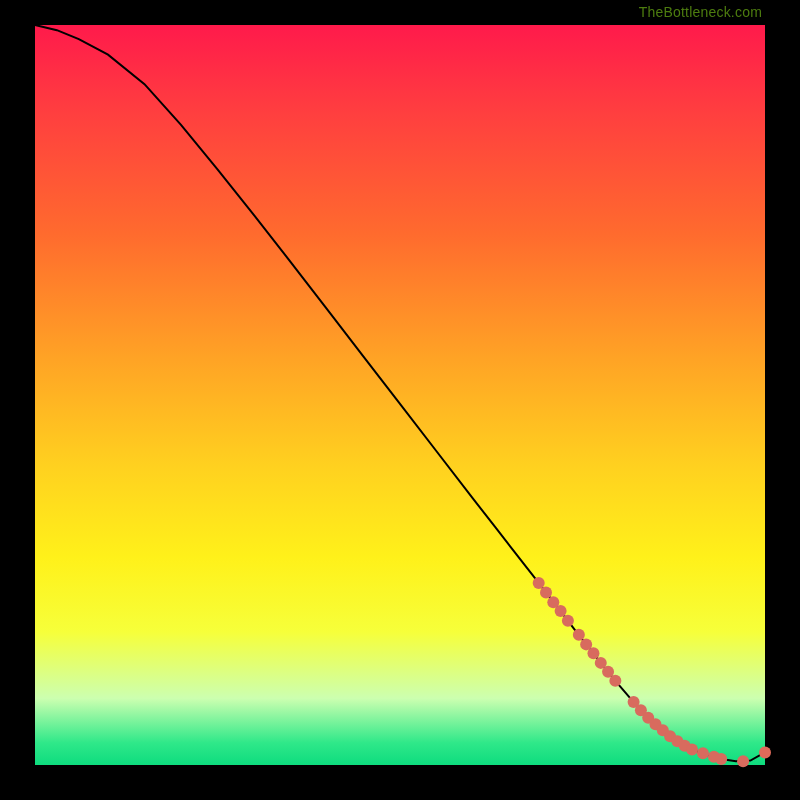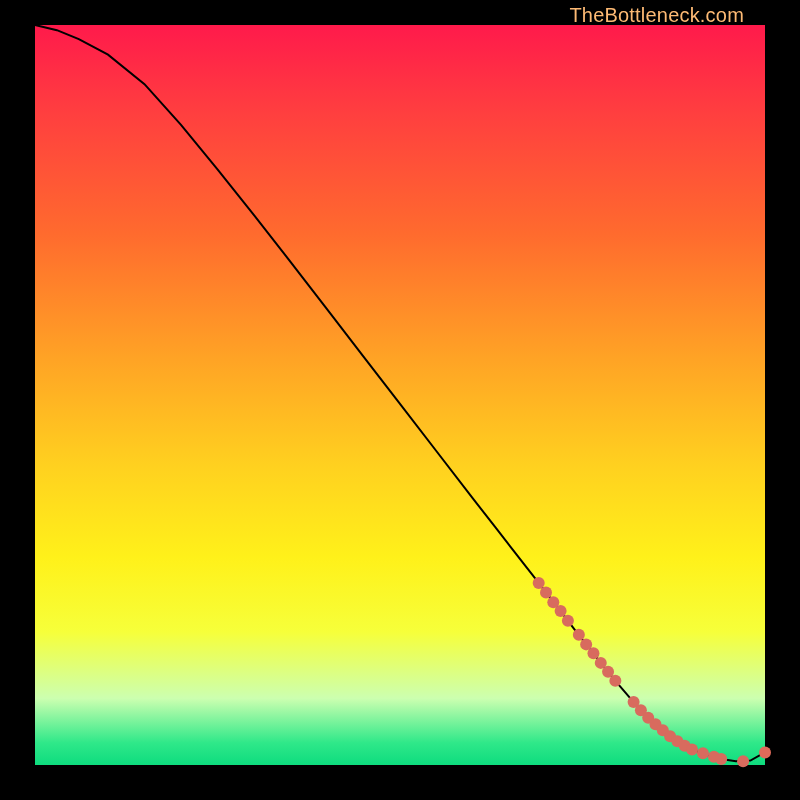--- a/index.html
+++ b/index.html
@@ -42,23 +42,23 @@
     position: absolute;
     left: 0;
     top: 0;
     width: 730px;
     height: 740px;
     overflow: visible;
   }
   .watermark {
     position: absolute;
     top: 4px;
-    right: 56px;
-    color: #fdba74;
-    font-size: 20px;
+    right: 38px;
+    color: #4d7c0f;
+    font-size: 14px;
     letter-spacing: 0.2px;
     user-select: none;
   }
   .curve {
     fill: none;
     stroke: #000;
     stroke-width: 2;
   }
   .dot {
     fill: #d86b5e;

